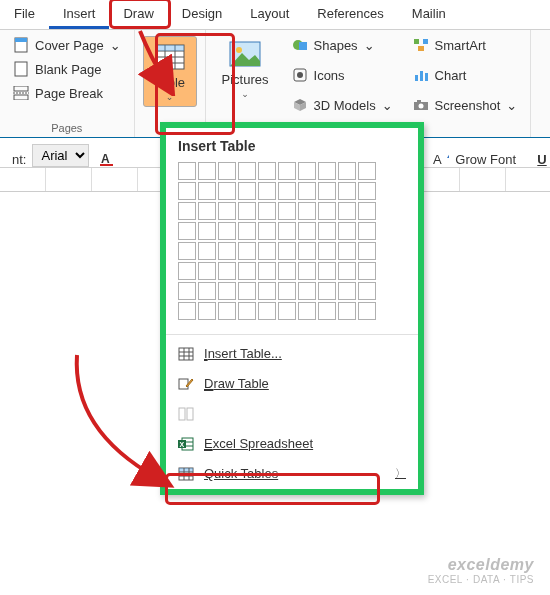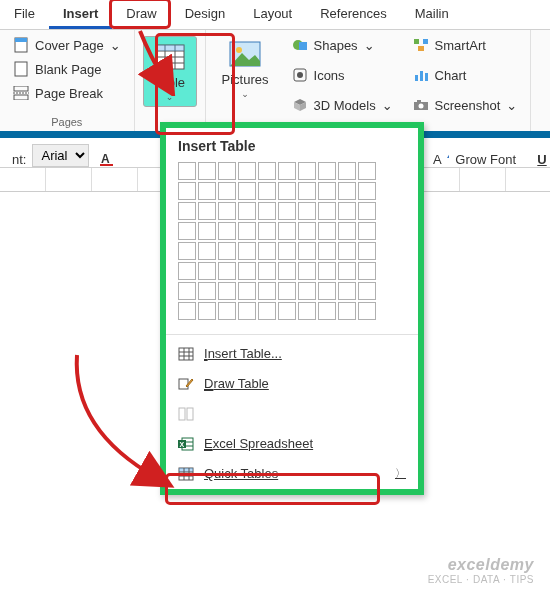--- a/index.html
+++ b/index.html
@@ -1,27 +1,27 @@
 <!DOCTYPE html>
 <html><head>
   <meta charset="utf-8">
   <style>
     * { margin: 0; padding: 0; box-sizing: border-box; font-family: "Segoe UI", Arial, sans-serif; }
     body { width: 550px; height: 595px; background: #fff; overflow: hidden; position: relative; font-size: 13px; color: #333; }
     .tabs { display: flex; border-bottom: 1px solid #d0d0d0; height: 30px; align-items: flex-start; }
     .tab { padding: 6px 14px 5px; cursor: pointer; font-size: 13px; }
-    .tab.active { border-bottom: 3px solid #185abd; font-weight: 700; }
-    .ribbon { display: flex; border-bottom: 7px solid #0369a1; height: 108px; background: #fafafa; }
+    .tab.active { border-bottom: 3px solid #185abd; font-weight: 400; }
+    .ribbon { display: flex; border-bottom: 1px solid #0369a1; height: 108px; background: #fafafa; }
     .rgroup { display: flex; flex-direction: column; align-items: center; padding: 4px 8px 0; border-right: 1px solid #e0e0e0; }
     .rgroup-items { display: flex; flex-direction: column; gap: 2px; }
     .rgroup-label { font-size: 11px; color: #666; margin-top: auto; padding-bottom: 3px; }
     .small-btn { display: flex; align-items: center; gap: 6px; padding: 3px 5px; cursor: pointer; font-size: 13px; }
     .big-btn { display: flex; flex-direction: column; align-items: center; gap: 2px; padding: 4px 8px; cursor: pointer; font-size: 13px; }
     .big-btn .caret { font-size: 9px; color: #555; }
-    .table-big { border: 1px solid #aaa; background: #5eead4; padding: 4px 10px; border-radius: 3px; }
+    .table-big { border: 1px solid #aaa; background: #fdba74; padding: 4px 10px; border-radius: 3px; }
     .illus-col { display: flex; gap: 10px; align-items: flex-start; padding: 4px 8px 0; border-right: 1px solid #e0e0e0; }
     .illus-stack { display: flex; flex-direction: column; gap: 8px; }
     .formatbar { display: flex; align-items: flex-end; height: 30px; border-bottom: 1px solid #d0d0d0; gap: 6px; padding-left: 12px; font-size: 13px; }
     .formatbar select { font-size: 13px; padding: 2px 4px; border: 1px solid #ccc; }
     .ruler { height: 24px; border-bottom: 1px solid #ccc; background: repeating-linear-gradient(to right, #fff, #fff 45px, #ddd 45px, #ddd 46px); }
     
     .dropdown { position: absolute; top: 122px; left: 160px; width: 264px; background: #fff; border: 6px solid #22c55e; box-shadow: 2px 3px 6px rgba(0,0,0,.25); z-index: 5; }
     .dd-title { font-weight: 600; padding: 10px 12px 8px; font-size: 14px; }
     .grid-picker { display: grid; grid-template-columns: repeat(10, 18px); grid-auto-rows: 18px; gap: 2px; padding: 0 12px 10px; }
     .grid-cell { border: 1px solid #b0b0b0; background: #fff; }

